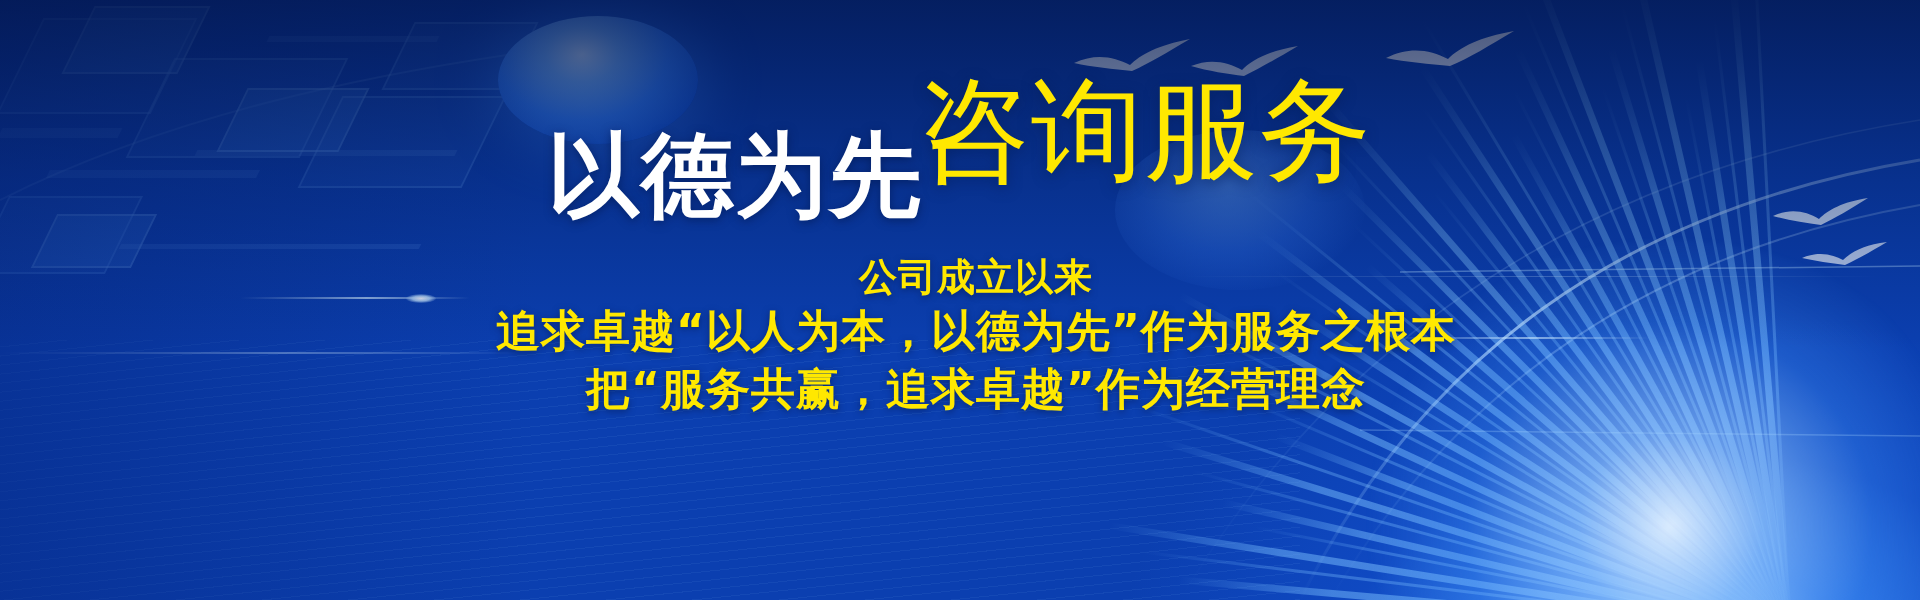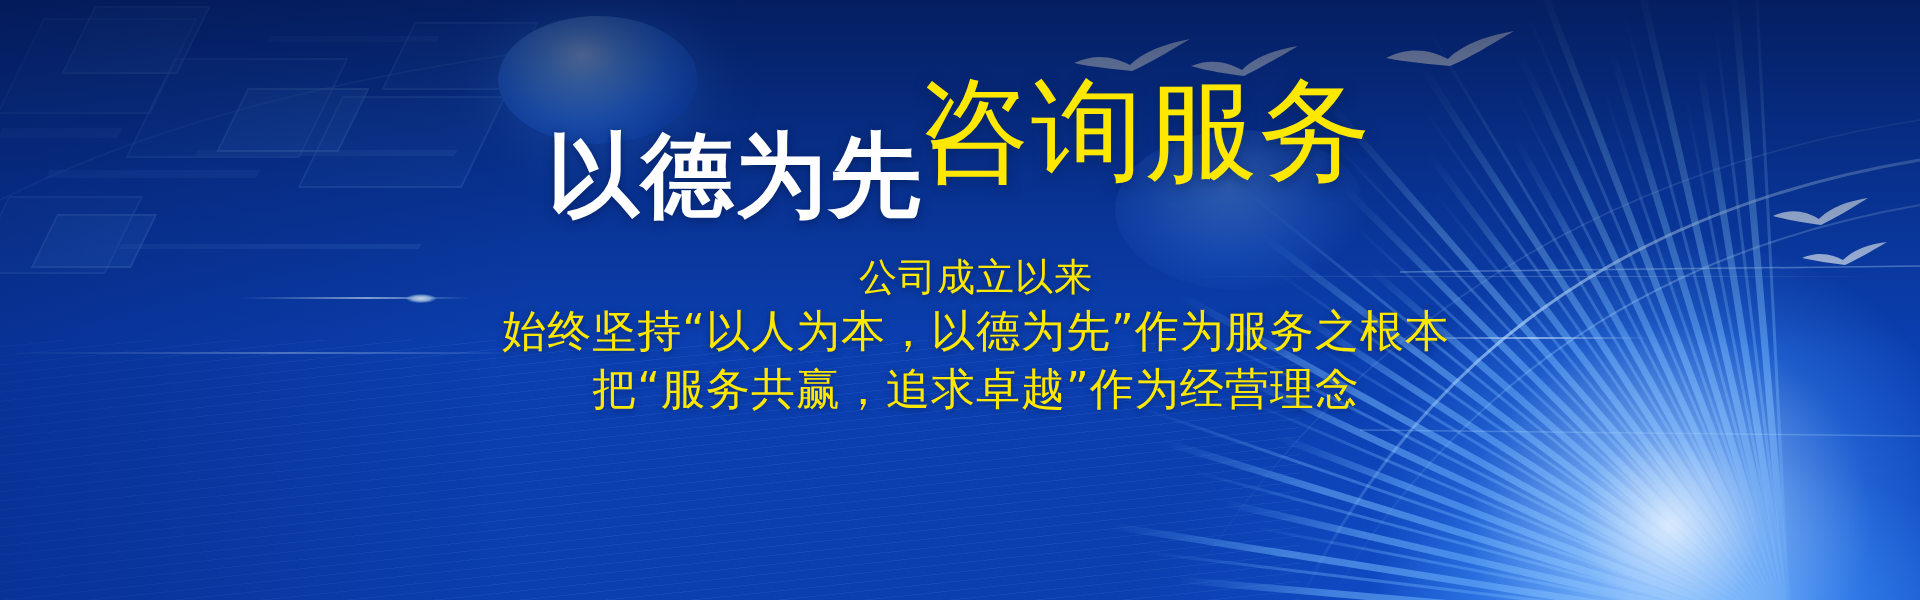--- a/index.html
+++ b/index.html
@@ -170,21 +170,21 @@
     margin-left: -6px;
     text-shadow: 0 3px 14px rgba(0,25,80,.5);
   }
 
   .tagline {
     position: absolute;
     left: 0; right: 0;
     top: 252px;
     text-align: center;
     color: #ffe800;
-    font-weight: 400;
+    font-weight: 700;
     line-height: 1.32;
     text-shadow: 0 2px 7px rgba(0,20,70,.55);
     padding-left: 32px;
   }
   .tagline .t1 { font-size: 38px; letter-spacing: 1px; }
   .tagline .t2 { font-size: 44px; letter-spacing: 1px; }
   .tagline .t3 { font-size: 44px; letter-spacing: 1px; }
 </style>
 </head>
 <body>
@@ -309,17 +309,17 @@
   </svg>
 
   <div class="bg-topdark"></div>
 
   <div class="headline">
     <span class="h-white">以德为先</span><span class="h-yellow">咨询服务</span>
   </div>
 
   <div class="tagline">
     <div class="t1">公司成立以来</div>
-    <div class="t2">始终坚持“以人为本，以德为先”作为服务之根本</div>
+    <div class="t2">追求卓越“以人为本，以德为先”作为服务之根本</div>
     <div class="t3">把“服务共赢，追求卓越”作为经营理念</div>
   </div>
 
 </div>
 
 </body></html>

